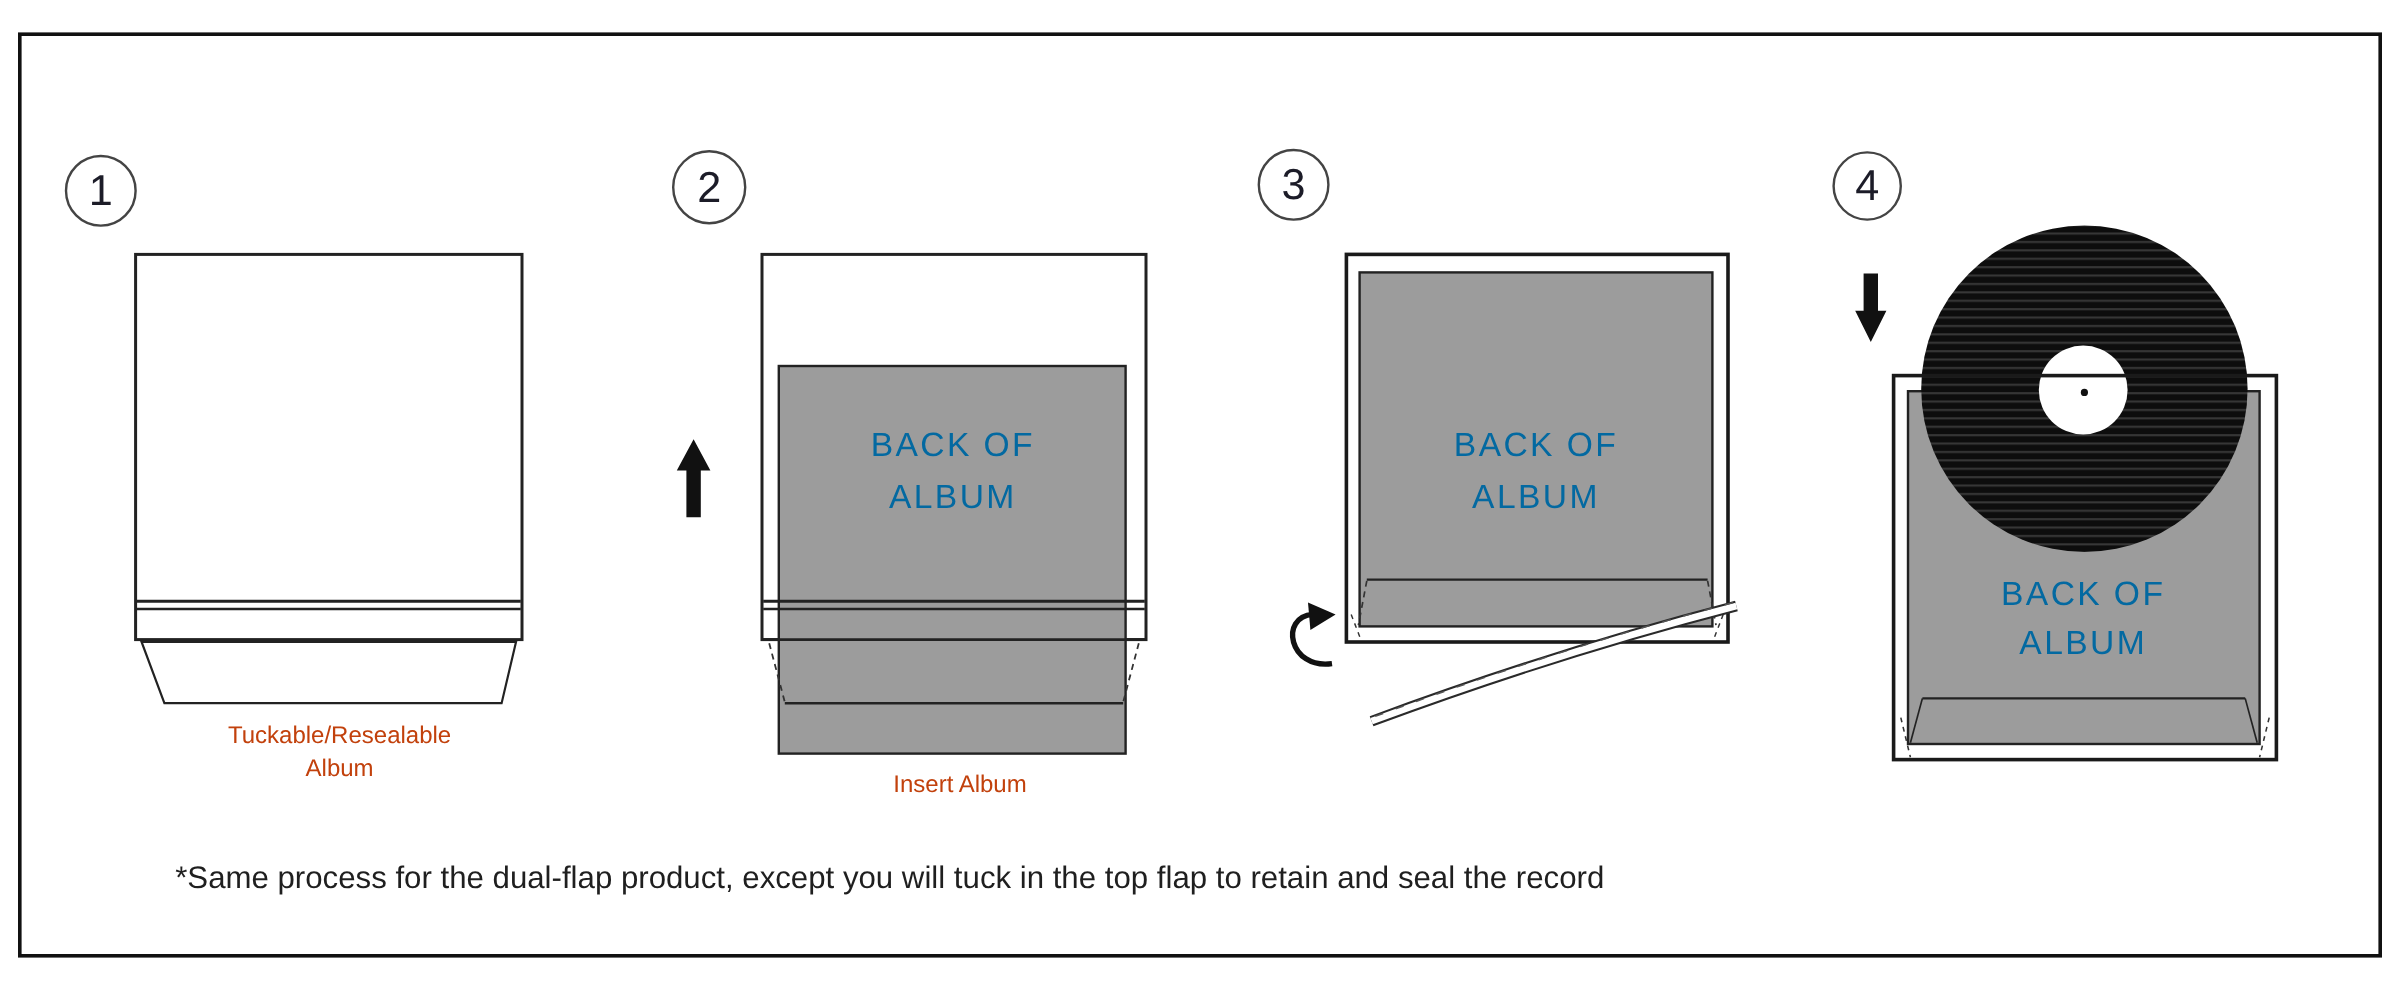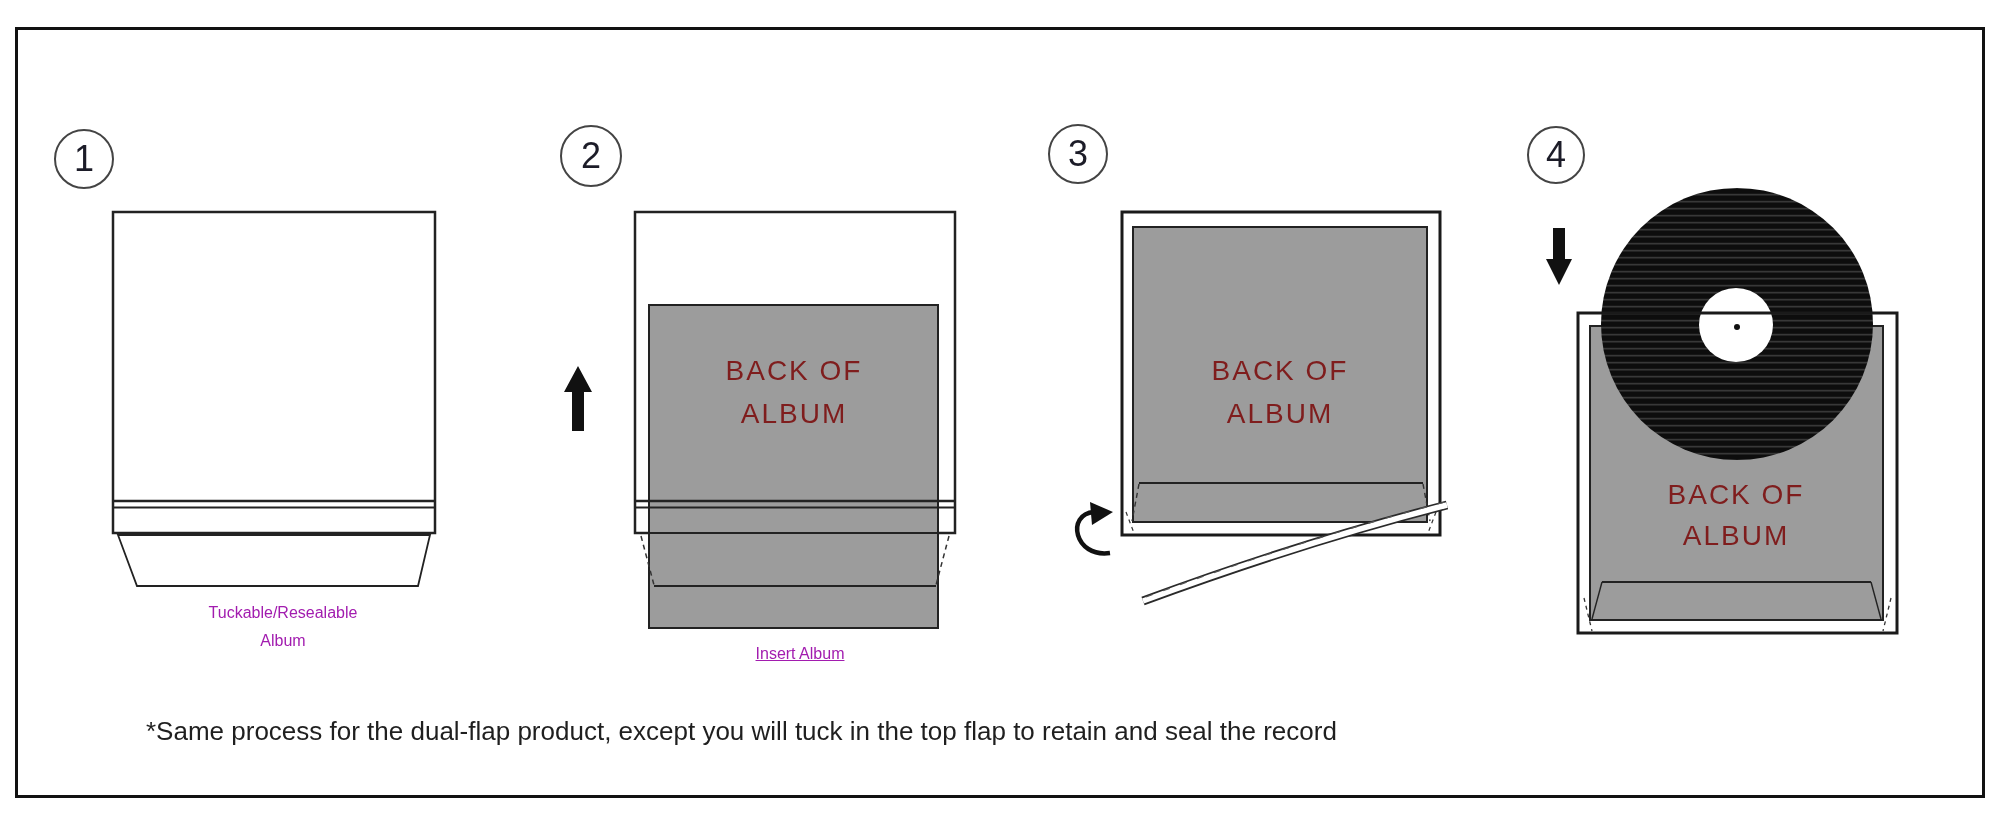--- a/index.html
+++ b/index.html
@@ -21,29 +21,29 @@
     width: 60px; height: 60px;
     display: flex; align-items: center; justify-content: center;
     font-size: 36px; font-weight: 400; color: #1c1c28;
   }
   .album-text {
     width: 240px;
     text-align: center;
     font-size: 28px;
     letter-spacing: 2px;
     font-weight: 500;
-    color: #7f1d1d;
+    color: #0369a1;
     line-height: 43px;
     white-space: nowrap;
   }
   .caption {
     width: 240px;
     text-align: center;
-    font-size: 16px;
-    color: #a21caf;
+    font-size: 20px;
+    color: #c2410c;
     line-height: 28px;
     white-space: nowrap;
   }
   .footnote {
     font-size: 26px;
     color: #1f1f1f;
     white-space: nowrap;
   }
 </style>
 </head>
@@ -152,21 +152,21 @@
   <div class="txt album-text" style="left:1616px; top:474px; line-height:41px;">
     <div>BACK OF</div>
     <div>ALBUM</div>
   </div>
 
   <div class="txt caption" style="left:163px; top:599px;">
     <div>Tuckable/Resealable</div>
     <div>Album</div>
   </div>
 
-  <div class="txt caption" style="left:700px; top:640px; width:200px;text-decoration:underline;">
+  <div class="txt caption" style="left:700px; top:640px; width:200px;">
     <div>Insert Album</div>
   </div>
 
 
 
   <div class="txt footnote" style="left:146px; top:716px;text-align:right;">*Same process for the dual-flap product, except you will tuck in the top flap to retain and seal the record</div>
 
 </div>
 
 </body></html>

